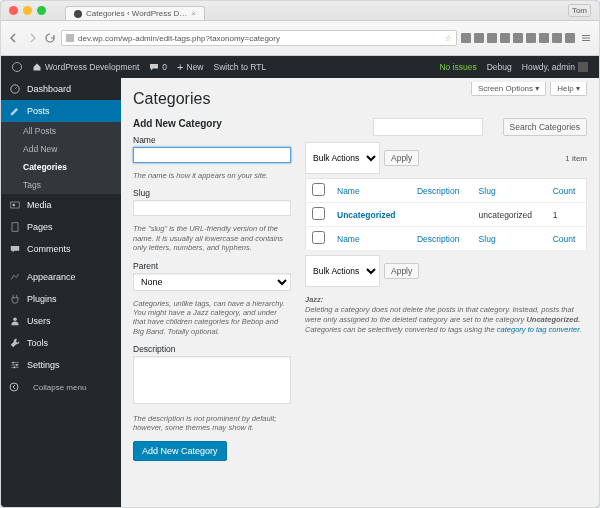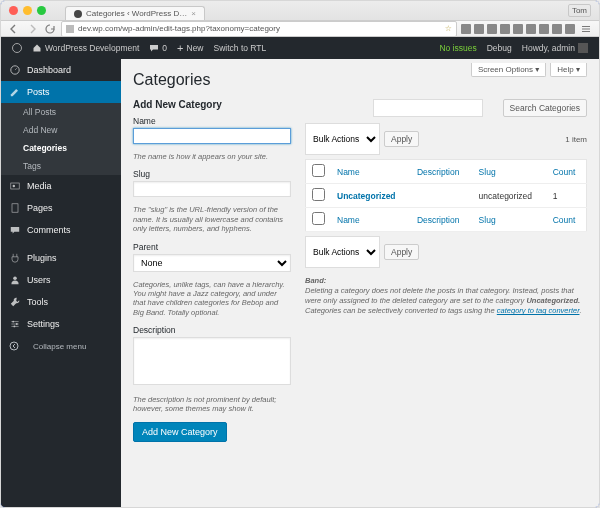--- a/index.html
+++ b/index.html
@@ -8,21 +8,21 @@
 .chrome{width:600px;height:508px;background:#1d4ed8;border-radius:5px;box-shadow:0 10px 30px rgba(0,0,0,.15);display:flex;flex-direction:column;overflow:hidden;border:1px solid #d7d7d7}
 .titlebar{height:20px;background:linear-gradient(#ececec,#e3e3e3);display:flex;align-items:center;padding:0 8px;border-bottom:1px solid #cdcdcd;position:relative}
 .tdots{display:flex;gap:5px}
 .dot{width:9px;height:9px;border-radius:50%}
 .dr{background:#ff5f57}.dy{background:#ffbd2e}.dg{background:#28c940}
 .tabstrip{position:absolute;left:64px;bottom:0;display:flex;align-items:flex-end}
 .tab{background:#f7f7f7;border:1px solid #c8c8c8;border-bottom:none;border-radius:3px 3px 0 0;padding:2px 8px;font-size:8px;color:#555;display:flex;align-items:center;gap:4px}
 .tabfav{width:8px;height:8px;background:#464646;border-radius:50%}
 .tabx{color:#999}
 .userbox{margin-left:auto;font-size:8px;color:#555;border:1px solid #c8c8c8;border-radius:2px;padding:1px 3px}
-.addrbar{height:16px;background:linear-gradient(#f7f7f7,#efefef);border-bottom:1px solid #cfcfcf;display:flex;align-items:center;padding:4px 6px;gap:4px}
+.addrbar{height:35px;background:linear-gradient(#f7f7f7,#efefef);border-bottom:1px solid #cfcfcf;display:flex;align-items:center;padding:4px 6px;gap:4px}
 .navbtn{width:14px;height:14px;color:#7a7a7a;display:flex;align-items:center;justify-content:center}
 .urlfield{flex:1;height:16px;background:#fff;border:1px solid #ccc;border-radius:2px;display:flex;align-items:center;padding:0 4px;font-size:8px;color:#555}
 .fileicon{width:8px;height:8px;background:#bbb;margin-right:4px}
 .exticons{display:flex;gap:3px}
 .ext{width:10px;height:10px;background:#888;border-radius:1px}
 
 .adminbar{height:22px;background:#23282d;color:#ccc;display:flex;align-items:center;font-size:8.5px;padding:0 6px}
 .ablnk{display:flex;align-items:center;gap:3px;padding:0 5px;color:#ccc}
 .ablnk.right{margin-left:auto}
 .abicon{width:10px;height:10px}
@@ -60,21 +60,21 @@
 .btn{background:#f7f7f7;border:1px solid #ccc;color:#555;font-size:8.5px;padding:2px 6px;border-radius:2px;cursor:pointer}
 .tablenav{display:flex;align-items:center;gap:4px;margin-bottom:4px}
 .tablenav select{height:32px;border:1px solid #ddd;background:#fff;font-size:8.5px;padding:1px 3px}
 .count{margin-left:auto;font-size:8px;color:#555}
 table.list{width:100%;border-collapse:collapse;background:#fff;border:1px solid #e5e5e5}
 table.list th,table.list td{text-align:left;padding:4px 6px;font-size:8.5px;border-bottom:1px solid #eee}
 table.list th{color:#0073aa;font-weight:400}
 table.list th.cb,table.list td.cb{width:14px}
 .rowtitle{color:#0073aa;font-weight:600}
 .note{font-size:7.5px;color:#666;font-style:italic;margin-top:8px;line-height:1.35}
-.note a{color:#0073aa;text-decoration:underline}
+.note a{color:#0073aa;}
 </style>
 </head>
 <body>
 
 <div class="chrome">
 
   <div class="titlebar">
     <div class="tdots">
       <div class="dot dr"></div>
       <div class="dot dy"></div>
@@ -205,20 +205,26 @@
           </svg>
           <span>Pages</span>
         </div>
       <div class="menuitem">
           <svg class="micon" viewBox="0 0 20 20">
             <path d="M3 5h14v8H9l-3 3v-3H3z" fill="#fff"></path>
           </svg>
           <span>Comments</span>
         </div>
       <div style="height:6px"></div>
+      <div class="menuitem">
+          <svg class="micon" viewBox="0 0 20 20">
+            <path d="M4 14l4-7 4 4 4-6" fill="none" stroke="#fff"></path>
+          </svg>
+          <span>Appearance</span>
+        </div>
       <div class="menuitem">
           <svg class="micon" viewBox="0 0 20 20">
             <path d="M7 3v5M13 3v5M5 8h10v4a5 5 0 0 1-10 0z" fill="none" stroke="#fff"></path>
           </svg>
           <span>Plugins</span>
         </div>
       <div class="menuitem">
           <svg class="micon" viewBox="0 0 20 20">
             <circle cx="10" cy="7" r="3" fill="#fff"></circle>
             <path d="M4 17a6 6 0 0 1 12 0" fill="#fff"></path>
@@ -320,21 +326,21 @@
               <th>Slug</th>
               <th>Count</th>
             </tr>
               </tfoot>
           </table>
           <div class="tablenav" style="margin-top:4px">
             <select><option>Bulk Actions</option></select>
             <button class="btn">Apply</button>
           </div>
           <div class="note">
-            <strong>Band:</strong><br>
+            <strong>Jazz:</strong><br>
             <span>Deleting a category does not delete the posts in that category. Instead, posts that were only assigned to the deleted category are set to the category </span><strong>Uncategorized.</strong><br>
             <span>Categories can be selectively converted to tags using the </span><a>category to tag converter</a><span>.</span>
           </div>
         </div>
       </div>
     </div>
   </div>
 </div>
 
 </body></html>

